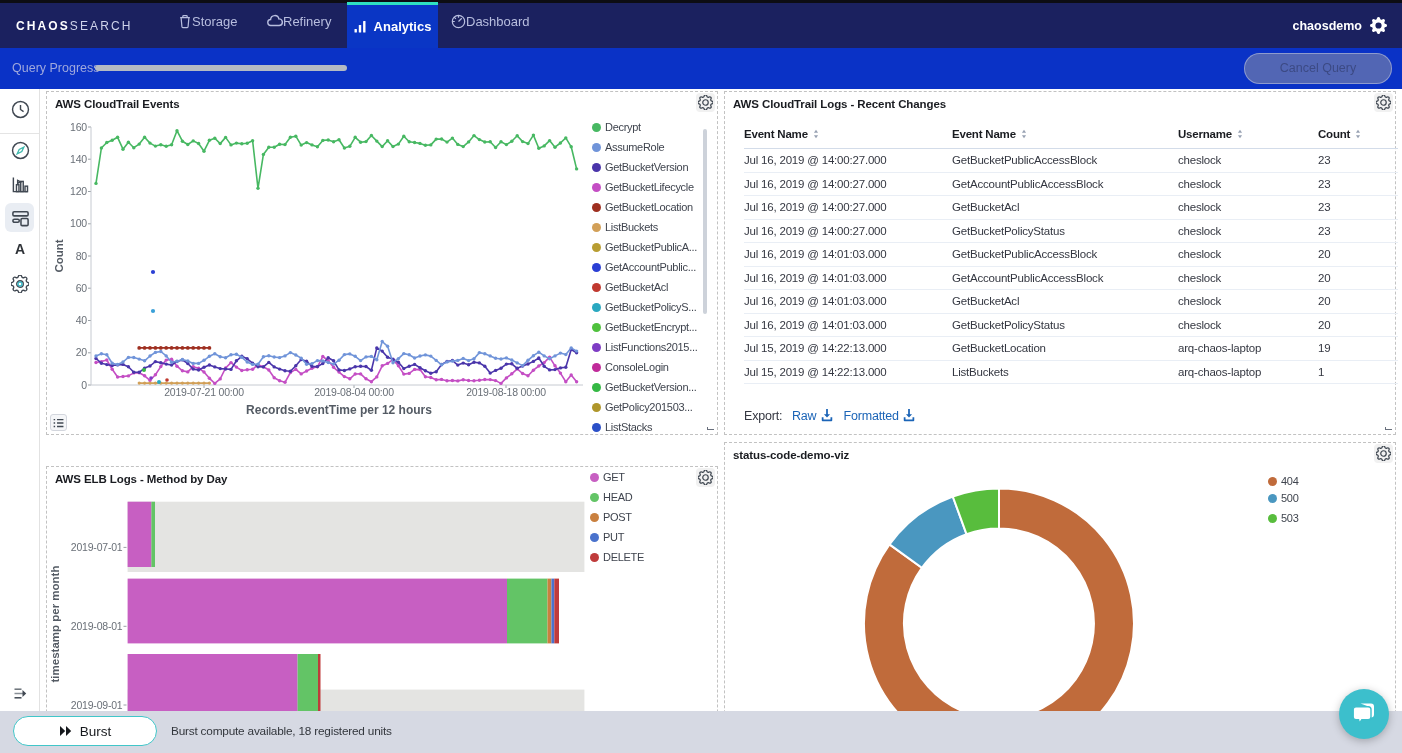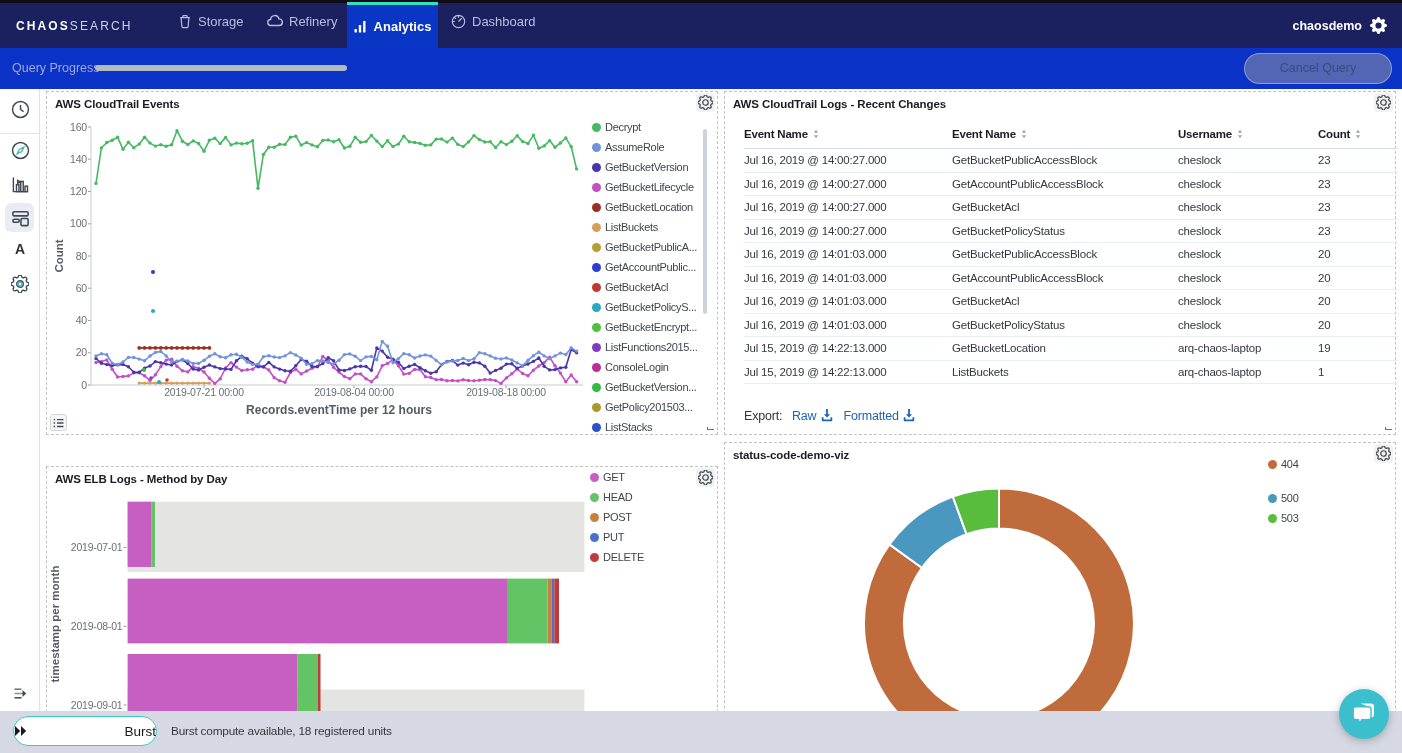--- a/index.html
+++ b/index.html
@@ -1,20 +1,20 @@
 <!DOCTYPE html>
 <html><head><meta charset="utf-8"><style>
 * { margin:0; padding:0; box-sizing:border-box; }
 html,body { width:1402px; height:753px; overflow:hidden; background:#fff;
   font-family:"Liberation Sans", sans-serif; }
 #topstrip { position:absolute; left:0; top:0; width:1402px; height:3px; background:#0d0d13; }
 #nav { position:absolute; left:0; top:3px; width:1402px; height:45px; background:#1b215f; }
 #logo { position:absolute; left:16px; top:16px; font-size:12px; letter-spacing:2.1px; color:#fff; font-weight:700; }
 #logo span { font-weight:400; color:#cfd3ea; }
-.navitem { position:absolute; top:0; height:36px; display:flex; align-items:center; gap:6px;
+.navitem { position:absolute; top:0; height:36px; display:flex; align-items:center; 
   color:#b8bedf; font-size:13px; }
 #tab-analytics { position:absolute; left:347px; top:-1px; width:91px; height:46px; background:#0a36c5;
   border-top:3px solid #2fe0c1; display:flex; align-items:center; justify-content:center; gap:7px;
   color:#fff; font-size:13px; font-weight:700; }
 #navright { position:absolute; right:15px; top:0; height:45px; display:flex; align-items:center; gap:8px;
   color:#fff; font-size:12.5px; font-weight:700; }
 #qbar { position:absolute; left:0; top:48px; width:1402px; height:41px; background:#0a32c6; }
 .qtext { position:absolute; left:12px; top:13px; color:#9fa8dd; font-size:12.5px; }
 .qtrack { position:absolute; left:95px; top:17px; width:252px; height:6px; border-radius:3px; background:#b4bac3; }
 #cancelbtn { position:absolute; right:10px; top:5px; width:148px; height:31px; border-radius:15.5px;
@@ -45,21 +45,21 @@
   background:#f5f6f8; display:flex; align-items:center; justify-content:center; }
 table.tbl { position:absolute; left:19px; top:36px; border-collapse:collapse; font-size:11.5px; letter-spacing:-0.2px; color:#343741; width:640px; table-layout:fixed; }
 table.tbl th { text-align:left; font-weight:700; font-size:11.5px; color:#1a1c21; padding:0 0 8px 0; border-bottom:1px solid #d3dce9; }
 table.tbl td { padding:0; height:23.5px; border-bottom:1px solid #e9eef5; font-size:11.5px; }
 .sortico { margin-left:4px; vertical-align:-1px; }
 #export { position:absolute; left:19px; top:316px; font-size:12.5px; letter-spacing:-0.2px; color:#343741; }
 #export a { color:#1b64b7; text-decoration:none; }
 .rsz { position:absolute; right:2px; bottom:2px; }
 #botbar { position:absolute; left:0; top:711px; width:1402px; height:42px; background:#d6d9e3; }
 #burst { position:absolute; left:13px; top:5px; width:144px; height:30px; background:#fff; border:1.5px solid #41c6c9;
-  border-radius:15px; display:flex; align-items:center; justify-content:space-between; gap:7px; font-size:13.5px; color:#16191d; }
+  border-radius:15px; display:flex; align-items:center; justify-content:center; gap:7px; font-size:13.5px; color:#16191d; }
 #bursttext { position:absolute; left:171px; top:13px; font-size:11.8px; letter-spacing:-0.2px; color:#33373d; }
 #chat { position:absolute; left:1339px; top:689px; width:50px; height:50px; border-radius:50%; background:#3cbfcc;
   box-shadow:0 2px 8px rgba(0,0,0,0.25); display:flex; align-items:center; justify-content:center; }
 </style></head>
 <body>
 <div id="topstrip"></div>
 <div id="nav">
   <div id="logo">CHAOS<span>SEARCH</span></div>
   <div class="navitem" style="left:178px">
     <svg width="14" height="15" viewBox="0 0 16 16">
@@ -824,21 +824,21 @@
         <path d="M9.405 1.05c-.413-1.4-2.397-1.4-2.81 0l-.1.34a1.464 1.464 0 0 1-2.105.872l-.31-.17c-1.283-.698-2.686.705-1.987 1.987l.169.311c.446.82.023 1.841-.872 2.105l-.34.1c-1.4.413-1.4 2.397 0 2.81l.34.1a1.464 1.464 0 0 1 .872 2.105l-.17.31c-.698 1.283.705 2.686 1.987 1.987l.311-.169a1.464 1.464 0 0 1 2.105.872l.1.34c.413 1.4 2.397 1.4 2.81 0l.1-.34a1.464 1.464 0 0 1 2.105-.872l.31.17c1.283.698 2.686-.705 1.987-1.987l-.169-.311a1.464 1.464 0 0 1 .872-2.105l.34-.1c1.4-.413 1.4-2.397 0-2.81l-.34-.1a1.464 1.464 0 0 1-.872-2.105l.17-.31c.698-1.283-.705-2.686-1.987-1.987l-.311.169a1.464 1.464 0 0 1-2.105-.872zM8 10.93a2.929 2.929 0 1 1 0-5.86 2.929 2.929 0 0 1 0 5.86z" fill="none" stroke="#404852" stroke-width="1.3"></path>
       </svg>
     </div>
   <svg width="670" height="309" style="position:absolute;left:0;top:0">
     <path d="M274.0,45.4 A135,135 0 1 1 164.5,101.4 L196.9,124.8 A95,95 0 1 0 274.0,85.4 Z" fill="#c06b3b" stroke="#fff" stroke-width="2"></path>
       <path d="M164.5,101.4 A135,135 0 0 1 227.8,53.5 L241.5,91.1 A95,95 0 0 0 196.9,124.8 Z" fill="#4a97c0" stroke="#fff" stroke-width="2"></path>
       <path d="M227.8,53.5 A135,135 0 0 1 274.0,45.4 L274.0,85.4 A95,95 0 0 0 241.5,91.1 Z" fill="#58bd3d" stroke="#fff" stroke-width="2"></path>
   </svg>
 </div>
 <div class="leg" id="leg4">
-    <div class="litem" style="top:16px">
+    <div class="litem" style="top:33px">
       <span class="ldot" style="background:#c06b3b"></span>
       <span>404</span>
     </div>
     <div class="litem" style="top:50px">
       <span class="ldot" style="background:#4a97c0"></span>
       <span>500</span>
     </div>
     <div class="litem" style="top:70px">
       <span class="ldot" style="background:#58bd3d"></span>
       <span>503</span>

